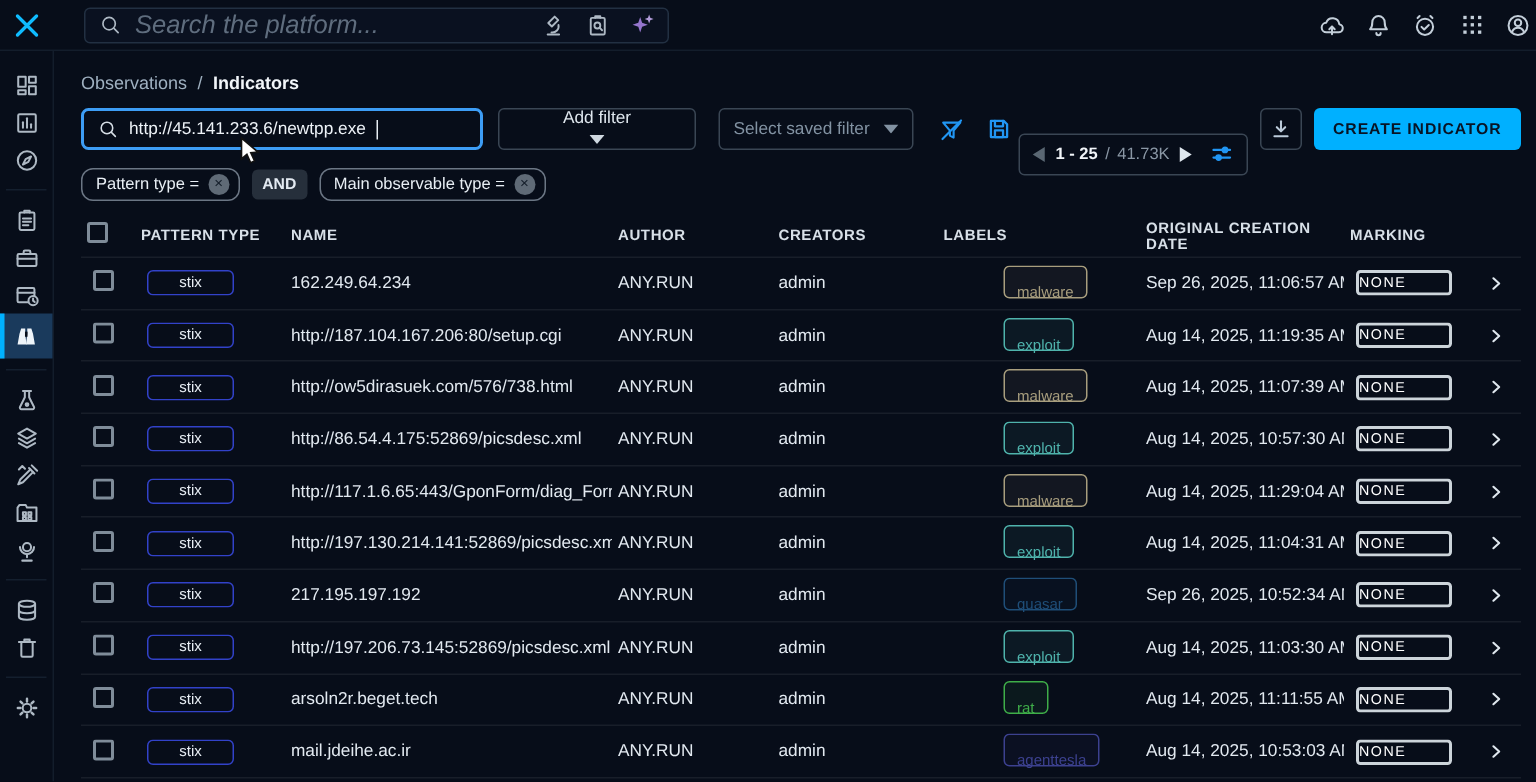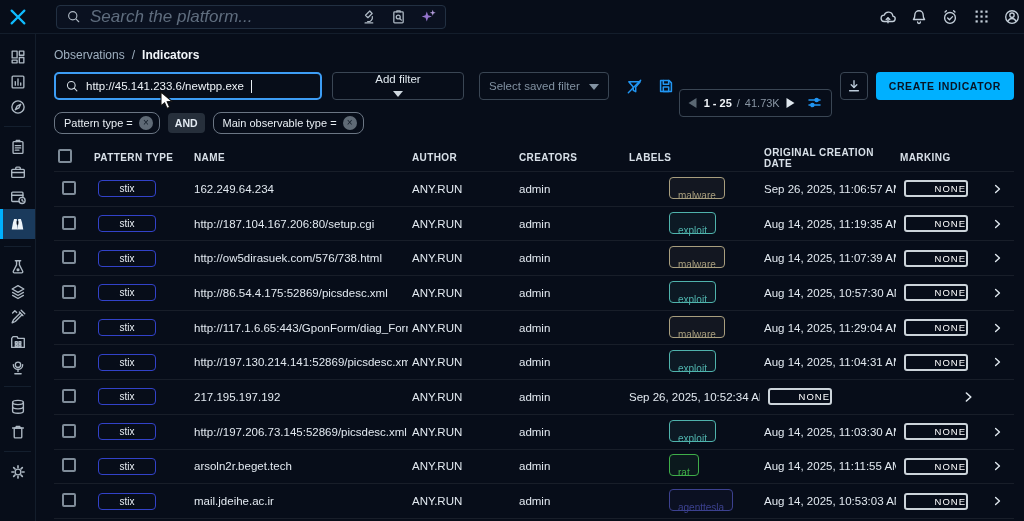--- a/index.html
+++ b/index.html
@@ -72,21 +72,21 @@
   .grid { display:grid; grid-template-columns:36px 100px 218px 107px 110px 135px 136px 90px 1fr; align-items:center; }
   .thead { margin-top:10px; height:28px; border-bottom:1px solid rgba(255,255,255,.07); }
   .th { font-size:10px; font-weight:bold; color:#d8e0e8; letter-spacing:.4px; padding-left:4px; }
   .checkbox { width:14px; height:14px; border:2px solid #7f8c99; border-radius:2px; margin-left:4px; display:inline-block; }
   .trow { height:34.7px; border-bottom:1px solid rgba(255,255,255,.07); }
   .cell { padding-left:4px; font-size:11.5px; color:#e2e9f0; white-space:nowrap; overflow:hidden; }
   .stix-chip { display:inline-block; width:58px; height:17px; line-height:15px; text-align:center;
     border:1px solid #3242c9; border-radius:4px; font-size:10px; color:#e8eef4; margin-left:4px; }
   .lbl-chip { display:inline-block; height:17px; line-height:15px; border:1px solid; border-radius:4px;
     font-size:10px; padding:10px 8px; margin-right:7px;margin-left:40px; }
-  .marking-chip { display:inline-block; width:64px; height:17px; line-height:14px; text-align:right;
+  .marking-chip { display:inline-block; width:64px; height:17px; line-height:14px; text-align:left;
     border:2px solid #ccd4da; border-radius:3px; font-size:9.5px; letter-spacing:1px; color:#fff; margin-left:4px; }
   .chev { color:#dfe7ee; display:flex; justify-content:flex-end; padding-right:10px; }
   .chev svg { width:16px; height:16px; }
 
   svg.stroke { fill:none; stroke:currentColor; stroke-width:1.5; stroke-linecap:round; stroke-linejoin:round; }
   svg.fill { fill:currentColor; stroke:none; }
 
   .cursor { position:absolute; left:160px; top:91px; z-index:20; pointer-events:none; }
 </style>
 </head>
@@ -530,20 +530,21 @@
           </svg>
     </div>
   </div>
 
   <div class="grid trow">
     <div class="cell"><span class="checkbox"></span></div>
     <div class="cell"><span class="stix-chip">stix</span></div>
     <div class="cell r-name">217.195.197.192</div>
     <div class="cell r-author">ANY.RUN</div>
     <div class="cell r-creators">admin</div>
+    <div class="cell r-labels"><span class="lbl-chip" style="border-color: rgb(31, 78, 120); color: rgb(31, 78, 120); background: rgba(31, 78, 120, 0.08);">quasar</span></div>
     <div class="cell r-date">Sep 26, 2025, 10:52:34 AM</div>
     <div class="cell"><span class="marking-chip">NONE</span></div>
     <div class="cell chev">
       <svg viewBox="0 0 20 20" class="stroke" style="stroke-width:2">
             <path d="M8 5l5.5 5L8 15"></path>
           </svg>
     </div>
   </div>
 
   <div class="grid trow">

